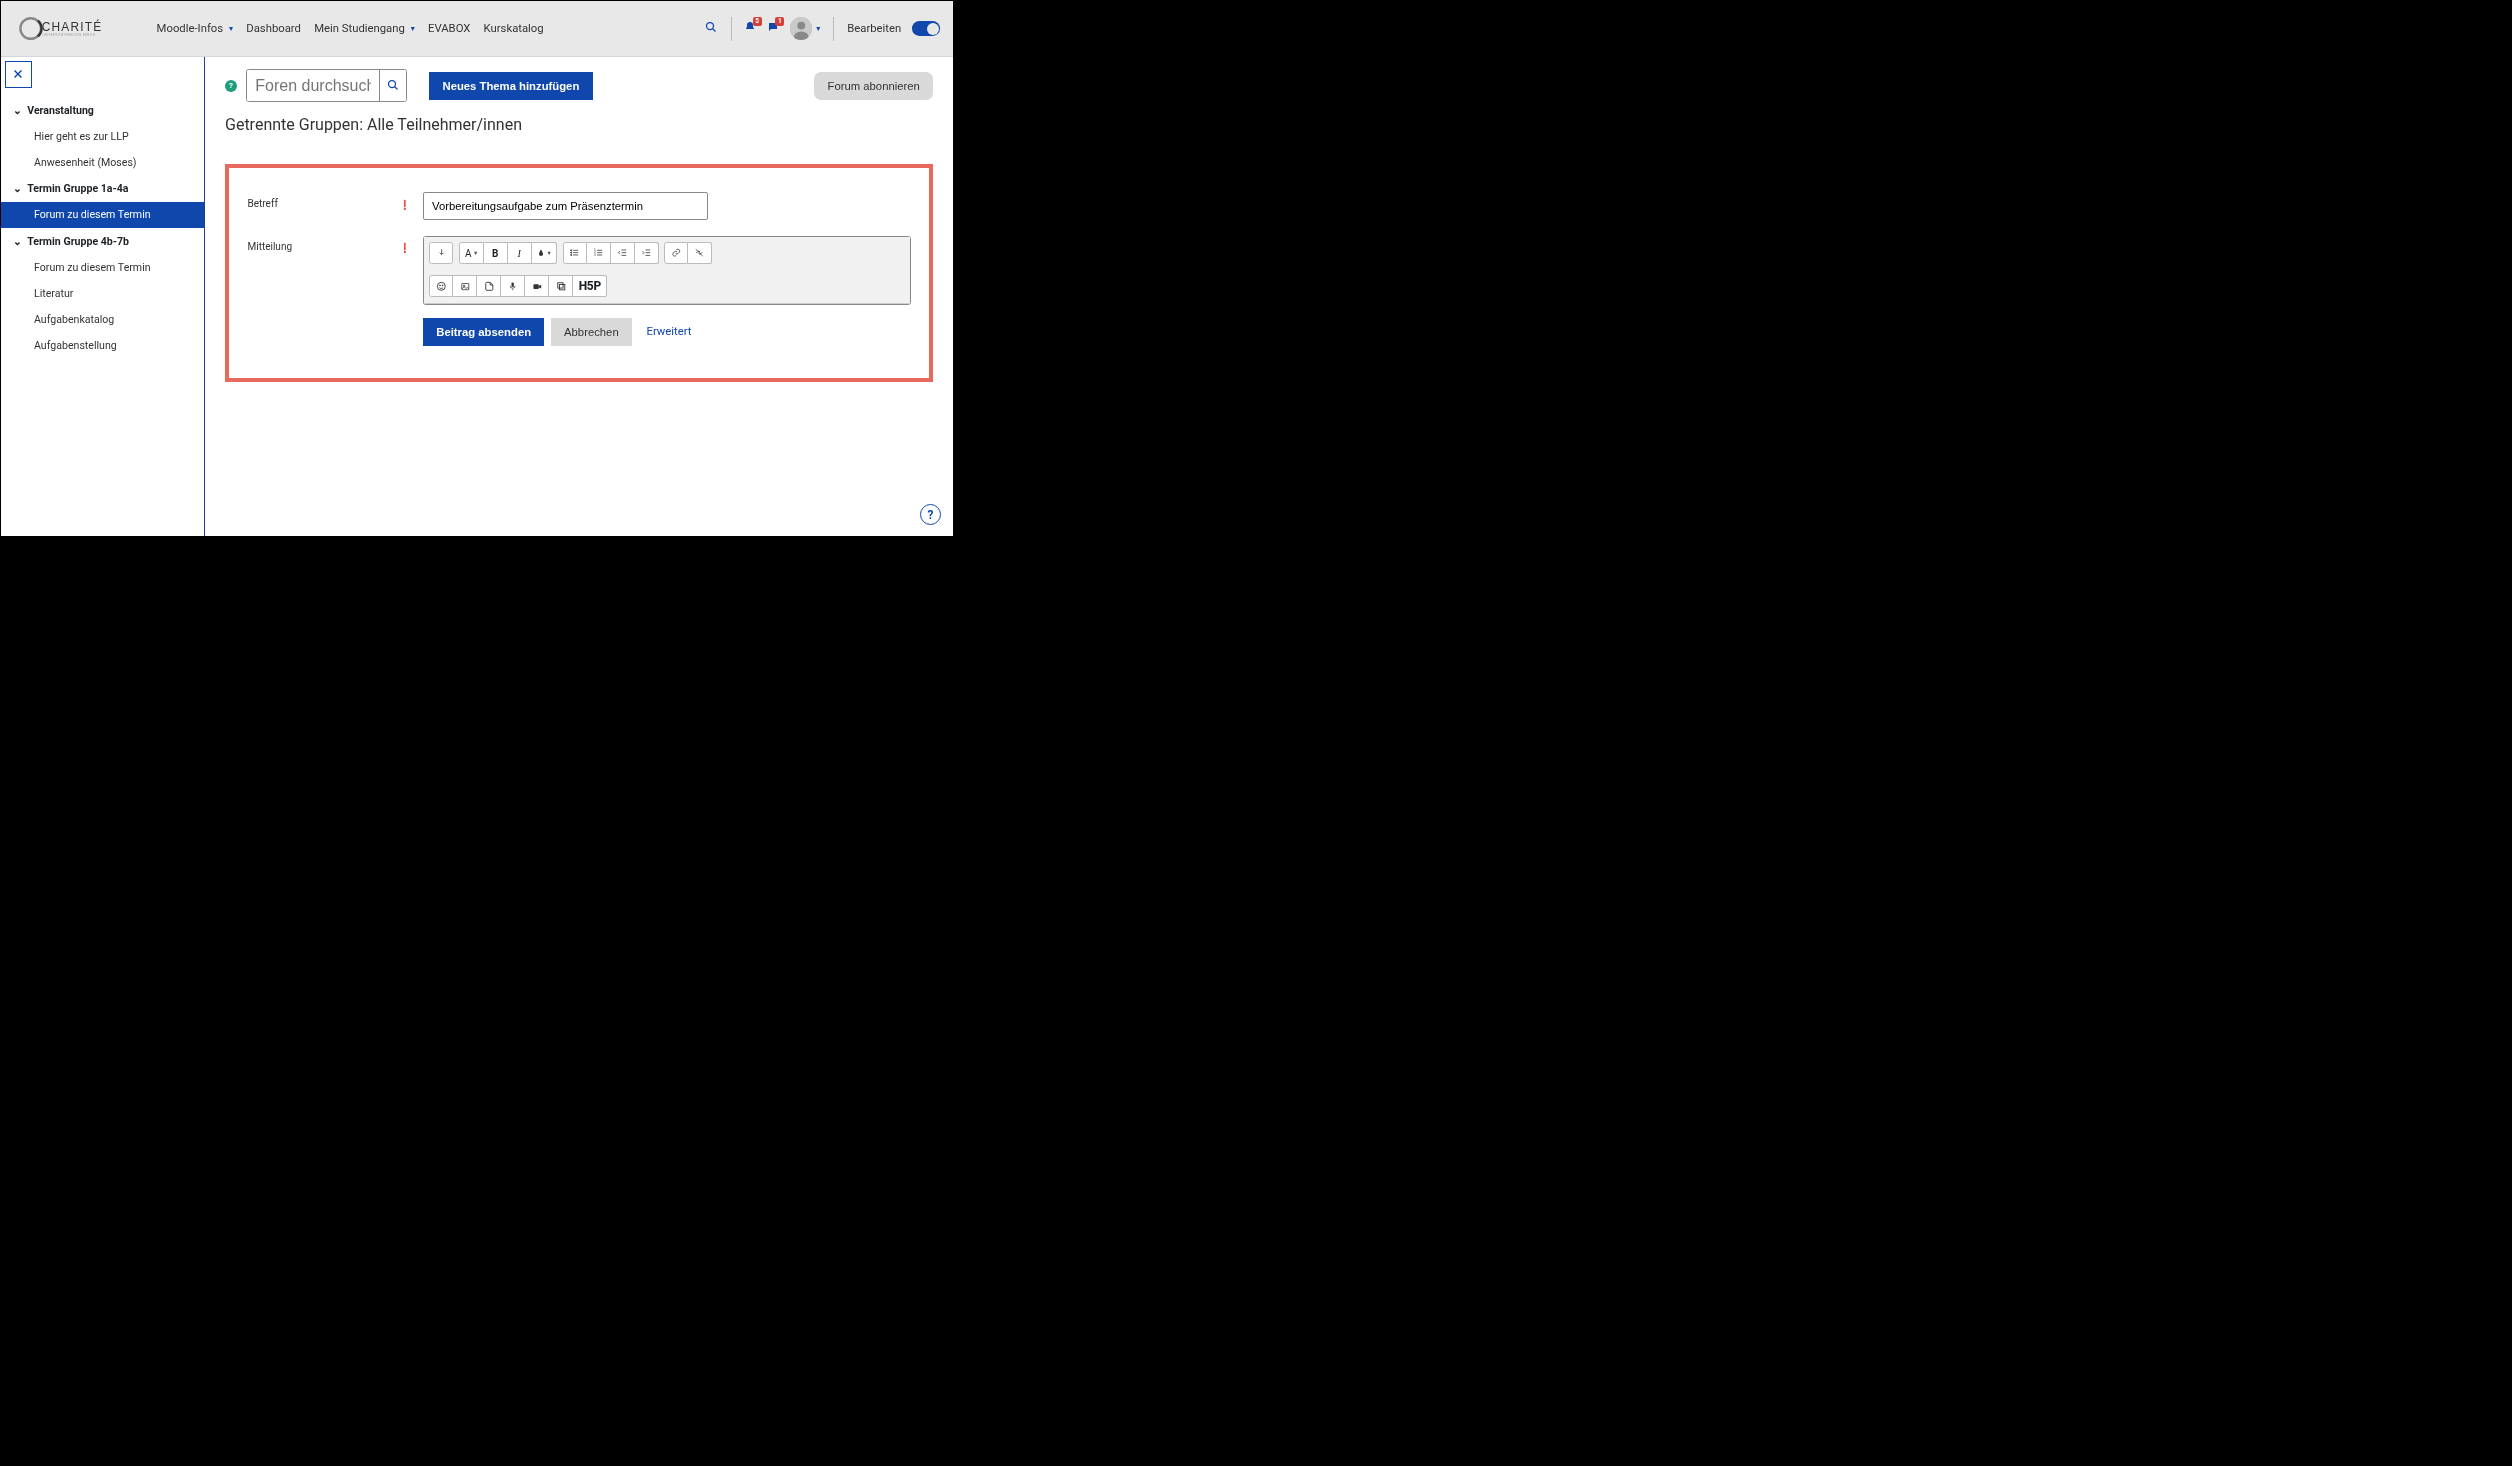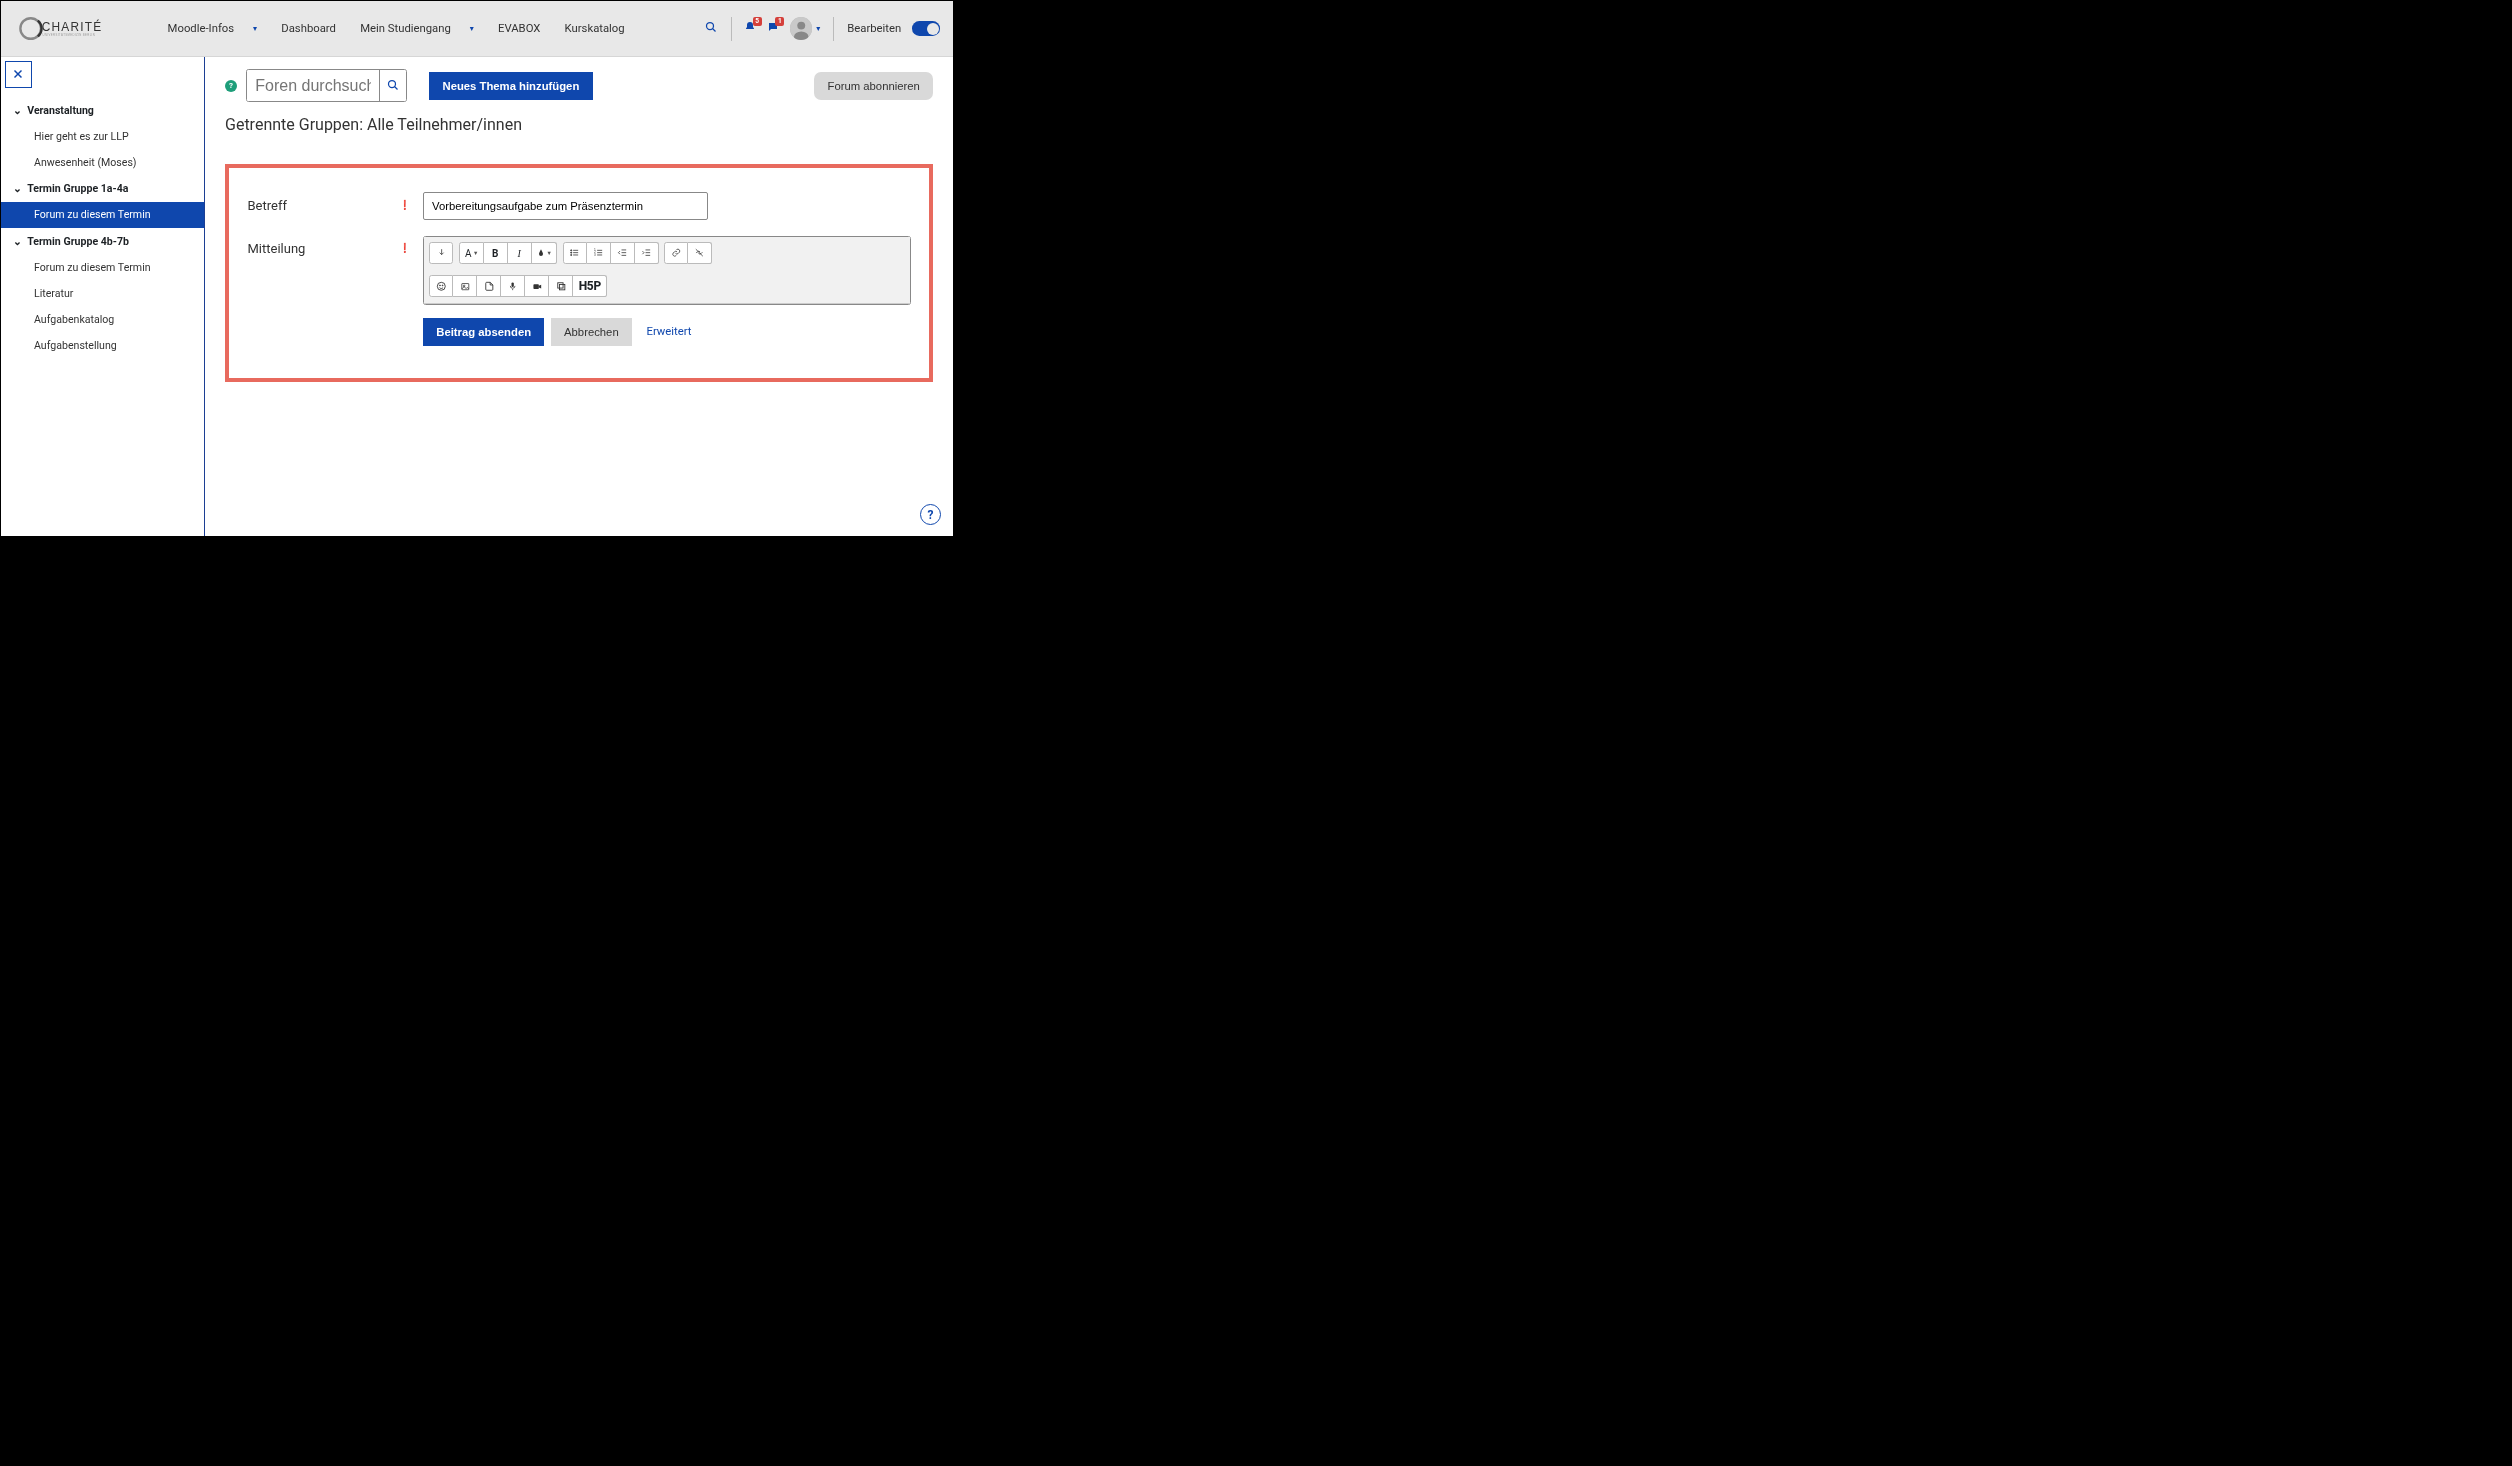--- a/index.html
+++ b/index.html
@@ -4,21 +4,21 @@
 <style>
 * { box-sizing: border-box; margin: 0; padding: 0; }
 body { font-family: -apple-system, BlinkMacSystemFont, "Segoe UI", Roboto, Arial, sans-serif; background: #000; font-size: 10.6px; color: #1d2125; }
 .frame { background: #fff; width: 954px; height: 537px; position: relative; overflow: hidden; border: 1.3px solid #000; }
 
 
 .topnav { height: 56px; background: #e8e8e8; border-bottom: 0.7px solid #d6d6d6; display: flex; align-items: center; padding: 0 13.2px 0 6.6px; }
 .logo { display: flex; align-items: center; margin-right: 20px; margin-left: 10px; }
 .logo svg { width: 119px; height: 33px; }
 .navlinks { display: flex; gap: 13.2px; align-items: center; font-size: 11.3px; color: #333; }
-.navlinks .nl { cursor: pointer; display: flex; align-items: center; gap: 19px; margin-left: 11px; }
+.navlinks .nl { cursor: pointer; display: flex; align-items: center; gap: 6px; }
 .navlinks .nl .chev { color: #0f47ad; font-size: 8px; }
 .navright { margin-left: auto; display: flex; align-items: center; gap: 10.6px; }
 .sep { width: 0.7px; height: 24px; background: #bbb; margin: 0 2.6px; }
 .iconbtn { position: relative; color: #0f47ad; font-size: 13.2px; cursor: pointer; }
 .badge { position: absolute; top: -4px; right: -5.3px; background: #d43f3a; color: #fff; font-size: 6.6px; font-weight: bold; padding: 0.7px 2.6px; border-radius: 2px; line-height: 1.2; }
 .avatar { width: 22.5px; height: 22.5px; border-radius: 50%; background: #bbb; display: inline-flex; align-items: center; justify-content: center; overflow: hidden; }
 .usermenu { display: flex; align-items: center; gap: 4px; cursor: pointer; }
 .editlabel { font-size: 11.3px; color: #333; }
 .toggle { width: 28px; height: 14.6px; border-radius: 7.3px; background: #0f47ad; position: relative; cursor: pointer; }
 .toggle::after { content:""; position:absolute; right:1.3px; top:1.3px; width:12px; height:12px; border-radius:50%; background:#e8e8e8; }
@@ -40,21 +40,21 @@
 .searchgrp { display:flex; border:0.7px solid #888; border-radius:2.6px; overflow:hidden; }
 .searchgrp input { border:none; padding: 6.6px 8px; font-size:16px; width: 132px; outline:none; }
 .searchgrp .sbtn { border:none; border-left:0.7px solid #888; background:#fff; width:26.5px; color:#0f47ad; font-size:10.6px; cursor:pointer; }
 .btn-primary { background:#0f47ad; color:#fff; border:none; padding: 8px 13.2px; font-size:11.3px; font-weight:600; cursor:pointer; margin-left: 13.2px; }
 .btn-grey { background:#d9d9d9; color:#333; border:none; padding: 8px 13.2px; font-size:11.3px; cursor:pointer; }
 .subscribe { margin-left:auto;border-radius:7px; }
 .groupline { font-size:16px; color:#333; margin-bottom: 30px; }
 
 .formbox { border: 4px solid #e86a5e; padding: 24px 18.5px 16px 18.5px; background:#fff; }
 .frow { display:flex; align-items:flex-start; margin-bottom: 16px; }
-.flabel { width: 152px; font-size:13px; color:#333; padding-top:5.3px; }
+.flabel { width: 152px; font-size:10px; color:#333; padding-top:5.3px; }
 .freq { color:#d43f3a; font-size:9.3px; margin-left:auto; margin-right: 12px; padding-top: 6.6px; }
 .fcontrol { flex: 1; }
 .subject { width: 285px; padding: 6.6px 8px; font-size:11.3px; border:0.7px solid #888; border-radius:2px; }
 
 .editor { border:0.7px solid #888; border-radius:2.6px; background:#fff; }
 .etoolbar { background:#f1f1f1; border-bottom:0.7px solid #ccc; padding: 5.3px; display:flex; flex-wrap:wrap; gap: 5.3px; align-items:center; }
 .tgrp { display:flex; gap:0; }
 .tbtn { border:0.7px solid #bbb; background:#fff; min-width:24px; height:22.5px; display:flex; align-items:center; justify-content:center; font-size:10px; cursor:pointer; padding: 0 5.3px; }
 .tbtn + .tbtn { border-left: none; }
 .tgrp .tbtn:first-child { border-top-left-radius:2.6px; border-bottom-left-radius:2.6px; }

